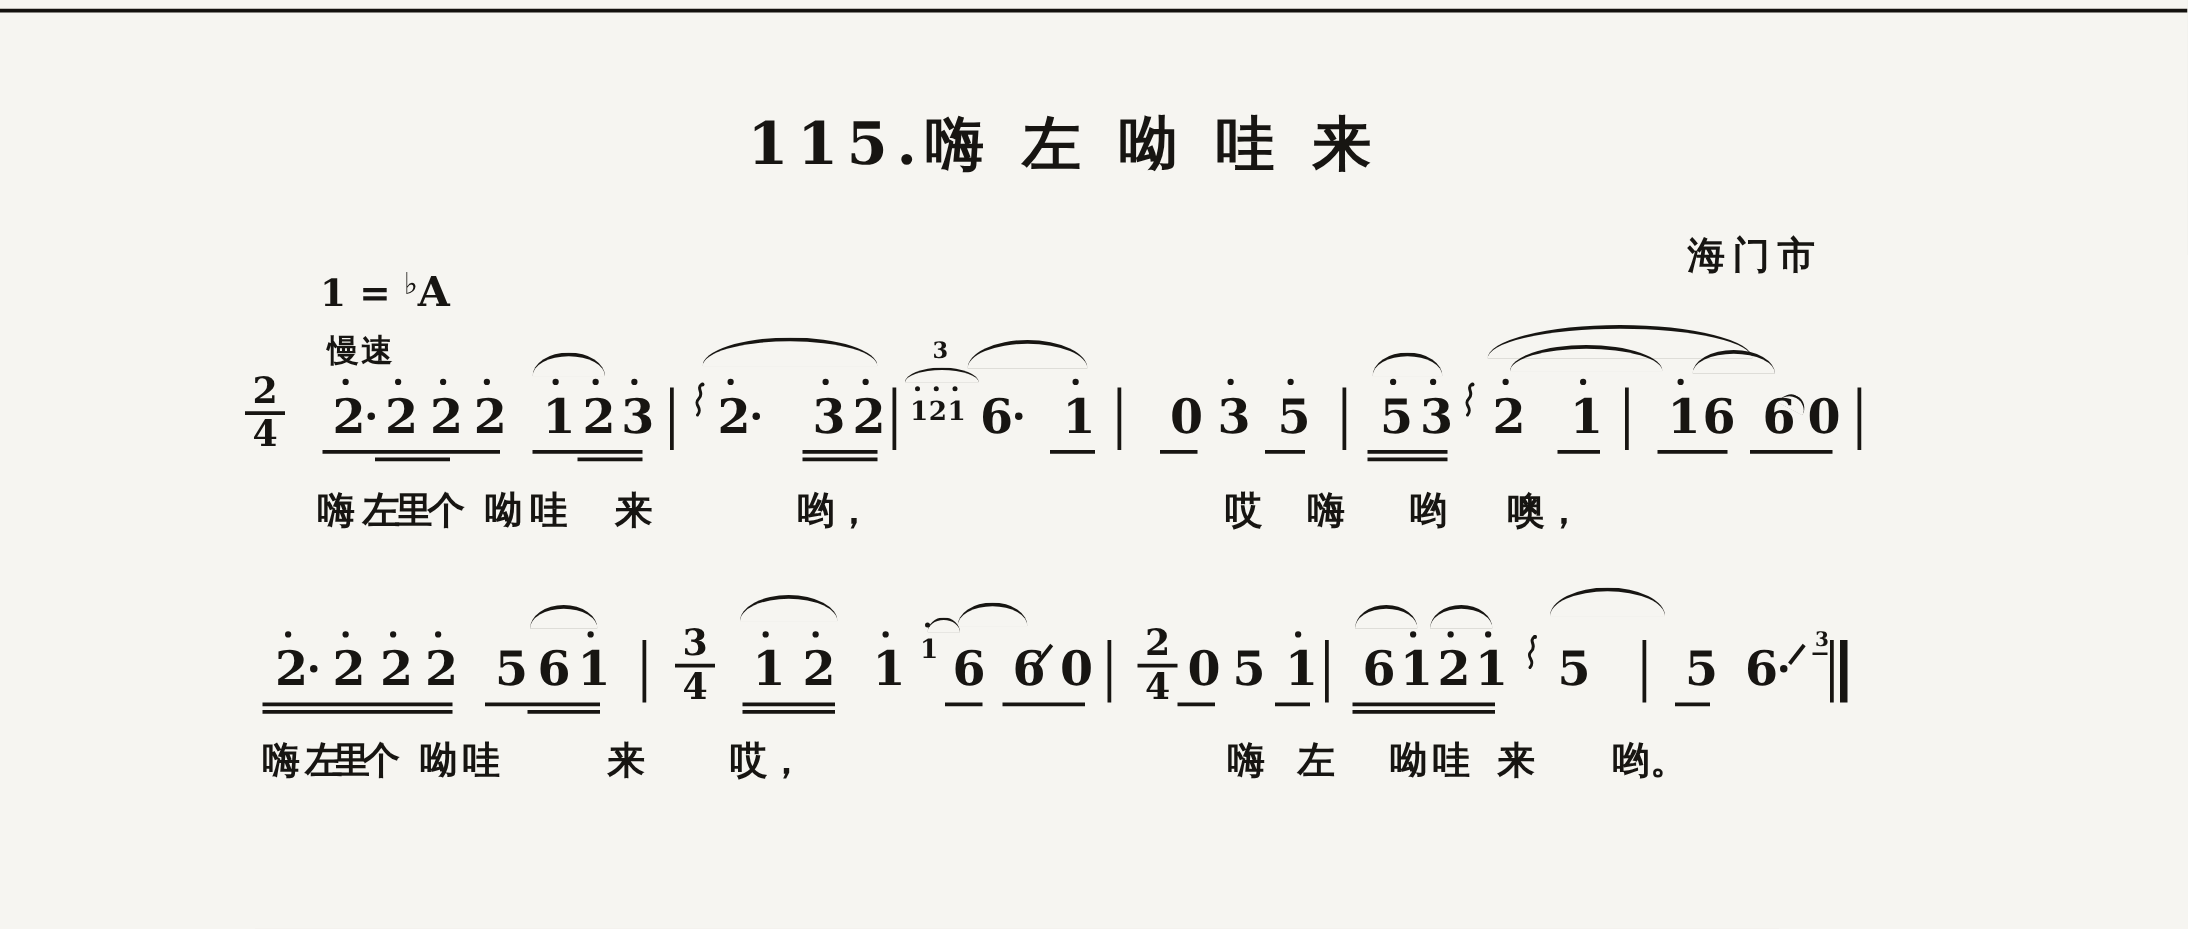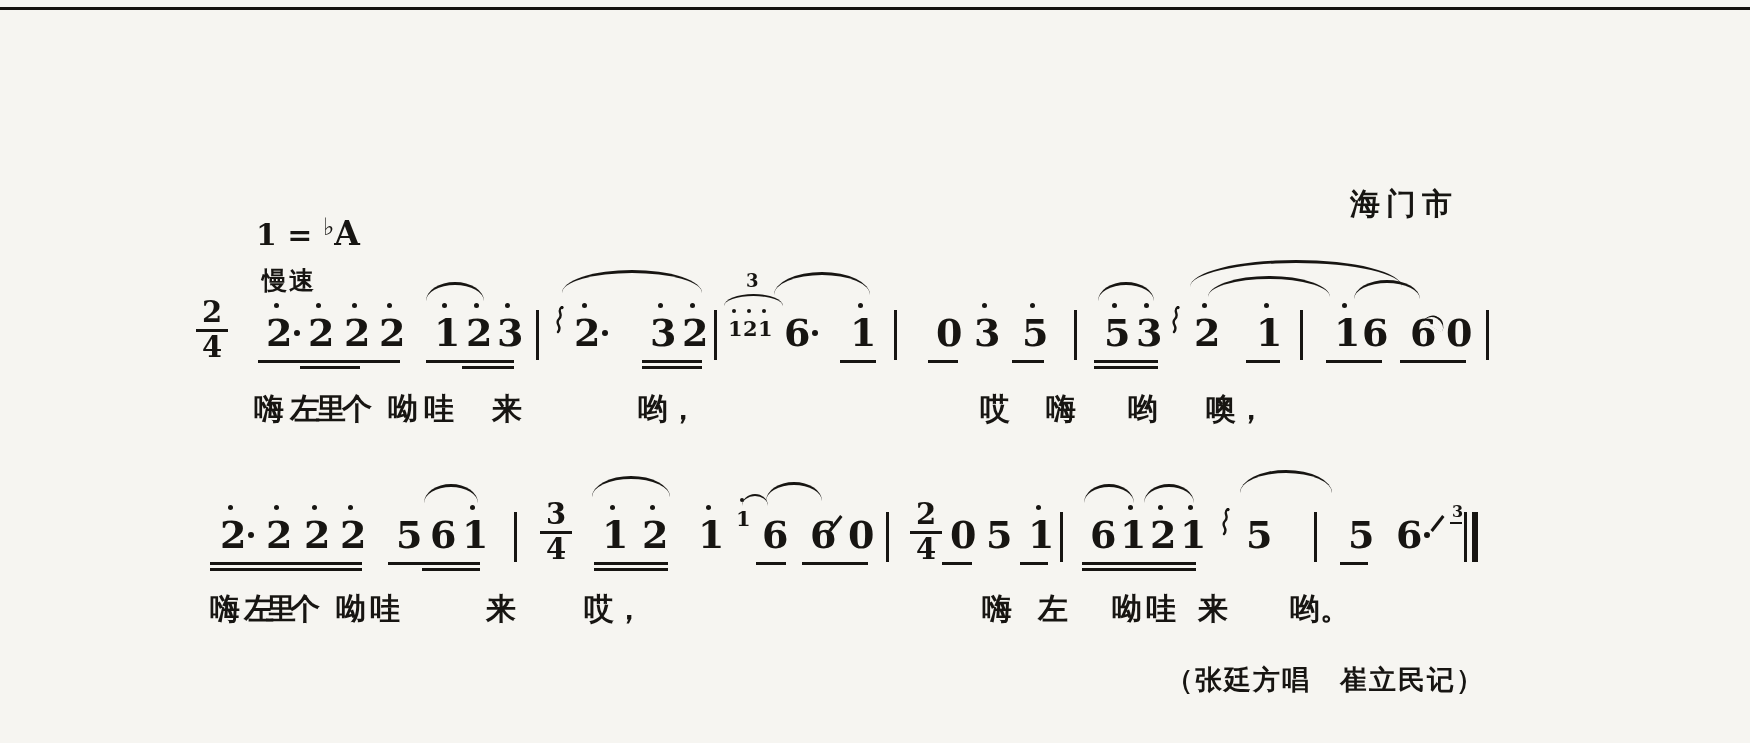--- a/index.html
+++ b/index.html
@@ -30,20 +30,21 @@
   .lyric{font-size:30px;line-height:34px;font-weight:700;white-space:nowrap;}
   .slide{width:3px;height:19px;background:#171512;transform:rotate(38deg);}
   svg{display:block;}
 </style>
 </head>
 <body>
 
 <div id="page">
   <div class="abs scanline" style="left:0;top:7px;width:1750px;"></div>
 
+  <div class="abs title" style="left:598px;top:84px;">115.嗨 左 呦 哇 来</div>
   <div class="abs region" style="left:1350px;top:184px;">海门市</div>
 
   <div class="abs keysig" style="left:256px;top:212px;">
     <span>1 = </span><span class="flat">♭</span><span class="keynote">A</span>
   </div>
   <div class="abs tempo" style="left:262px;top:264px;">慢速</div>
 
   <div class="abs" id="score-area" style="left:0;top:0;width:1750px;height:743px;">
       <div class="abs tsnum" style="left: 194px; top: 298px;">2</div>
       <div class="abs uline" style="left: 196px; top: 329px; width: 32px;"></div>
@@ -242,14 +243,13 @@
       <div class="abs lyric" style="left: 486px; top: 592px;">来</div>
       <div class="abs lyric" style="left: 584px; top: 592px;">哎，</div>
       <div class="abs lyric" style="left: 982px; top: 592px;">嗨</div>
       <div class="abs lyric" style="left: 1038px; top: 592px;">左</div>
       <div class="abs lyric" style="left: 1112px; top: 592px;">呦</div>
       <div class="abs lyric" style="left: 1146px; top: 592px;">哇</div>
       <div class="abs lyric" style="left: 1198px; top: 592px;">来</div>
       <div class="abs lyric" style="left: 1290px; top: 592px;">哟。</div>
     </div>
 
-  <div class="abs credit" style="left:1166px;top:662px;">（张廷方唱　崔立民记）</div>
 </div>
 
 </body></html>

